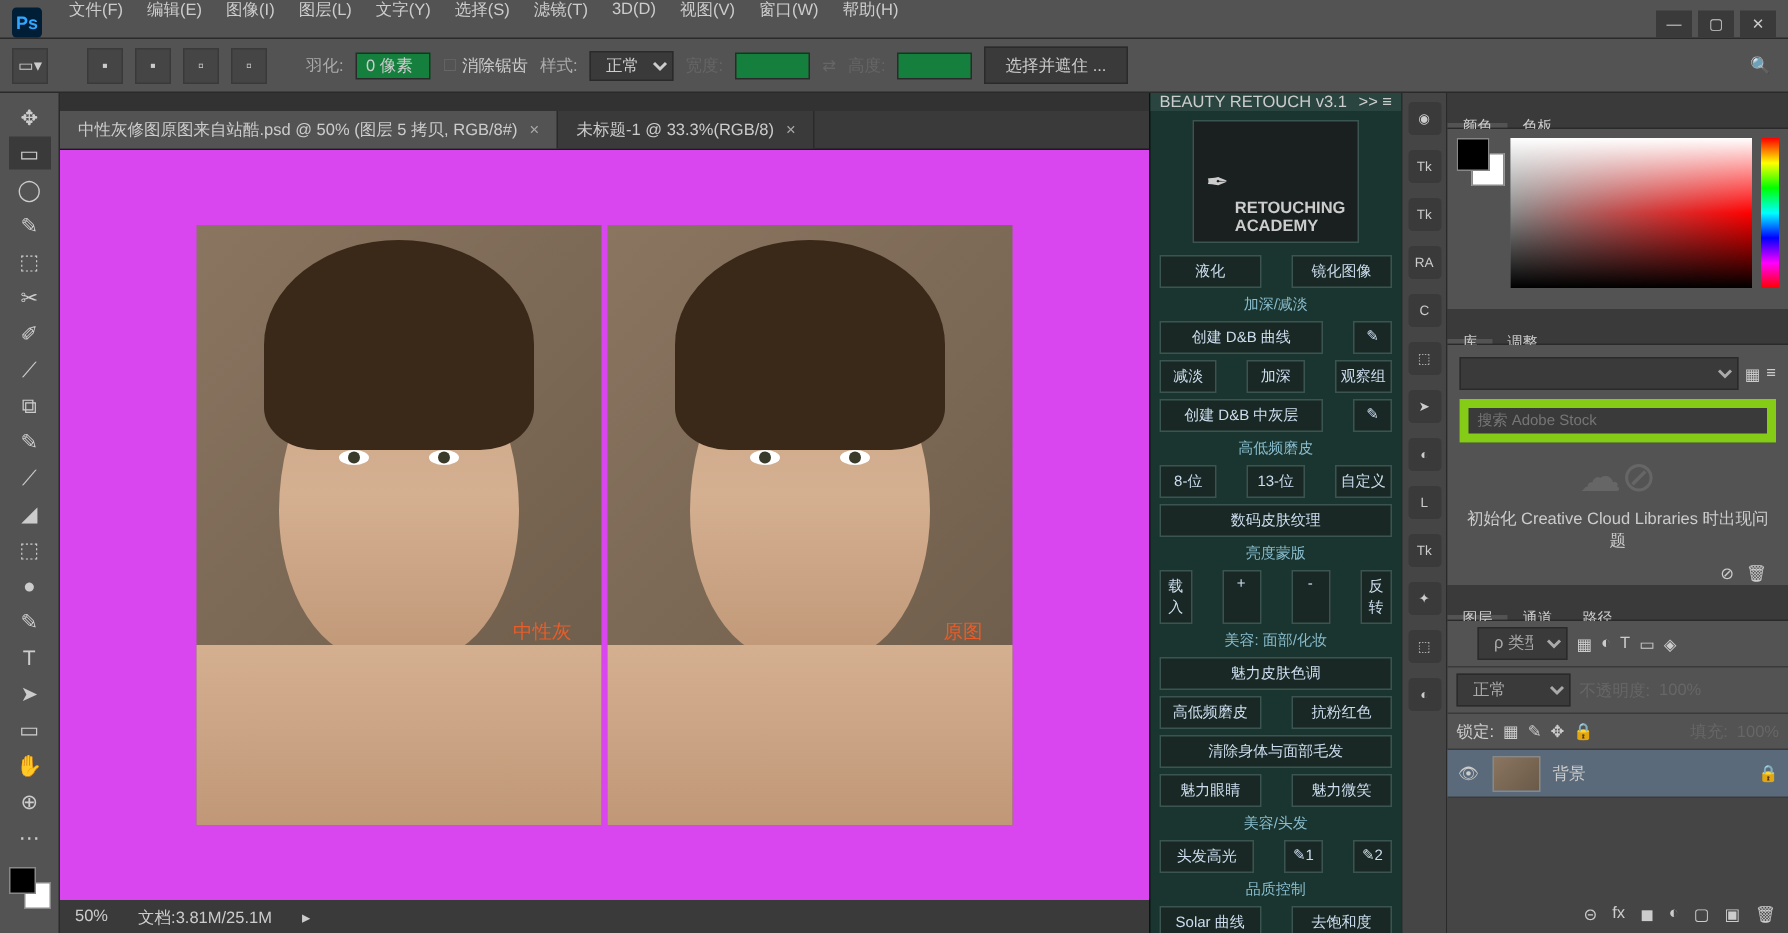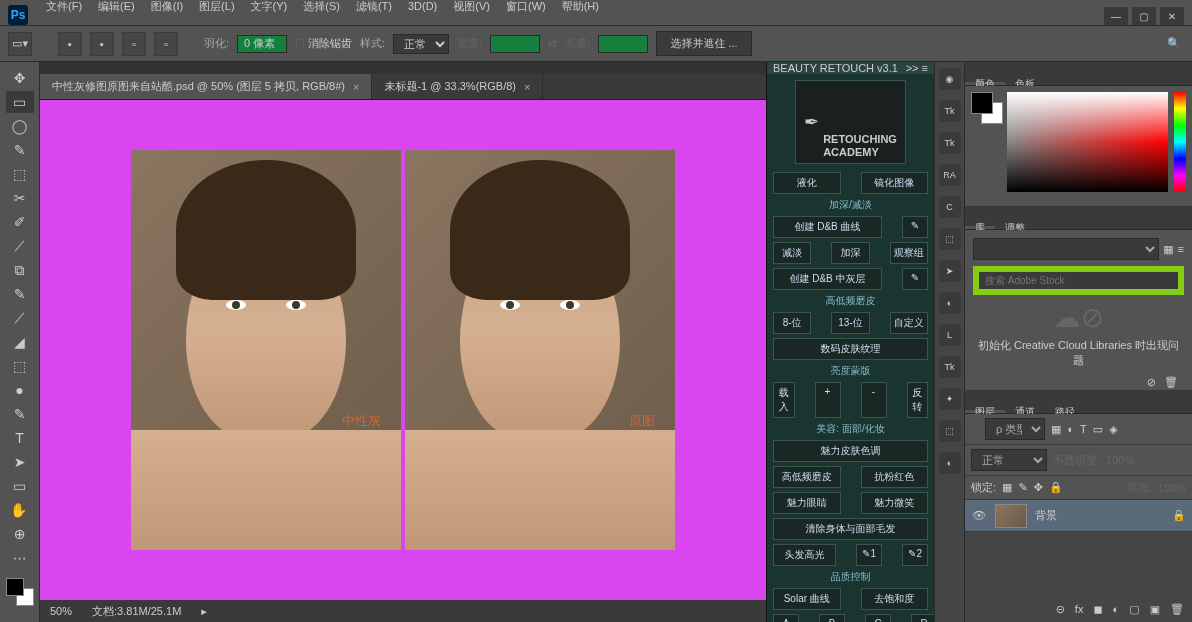--- a/index.html
+++ b/index.html
@@ -247,26 +247,27 @@
       </div>
     <div class="plugin-section">美容: 面部/化妆</div>
     <div class="plugin-btn-row">
         <div class="plugin-btn">魅力皮肤色调</div>
       </div>
     <div class="plugin-btn-row">
         <div class="plugin-btn">高低频磨皮</div>
         <div class="plugin-btn">抗粉红色</div>
       </div>
     <div class="plugin-btn-row">
+        <div class="plugin-btn">清除身体与面部毛发</div>
+      </div>
+    <div class="plugin-btn-row">
         <div class="plugin-btn">魅力眼睛</div>
         <div class="plugin-btn">魅力微笑</div>
       </div>
-    <div class="plugin-btn-row">
-        <div class="plugin-btn">清除身体与面部毛发</div>
-      </div>
+    <div class="plugin-section">美容/头发</div>
     <div class="plugin-btn-row">
         <div class="plugin-btn">头发高光</div>
         <div class="plugin-btn small">✎1</div>
         <div class="plugin-btn small">✎2</div>
       </div>
     <div class="plugin-section">品质控制</div>
     <div class="plugin-btn-row">
         <div class="plugin-btn">Solar 曲线</div>
         <div class="plugin-btn">去饱和度</div>
       </div>

